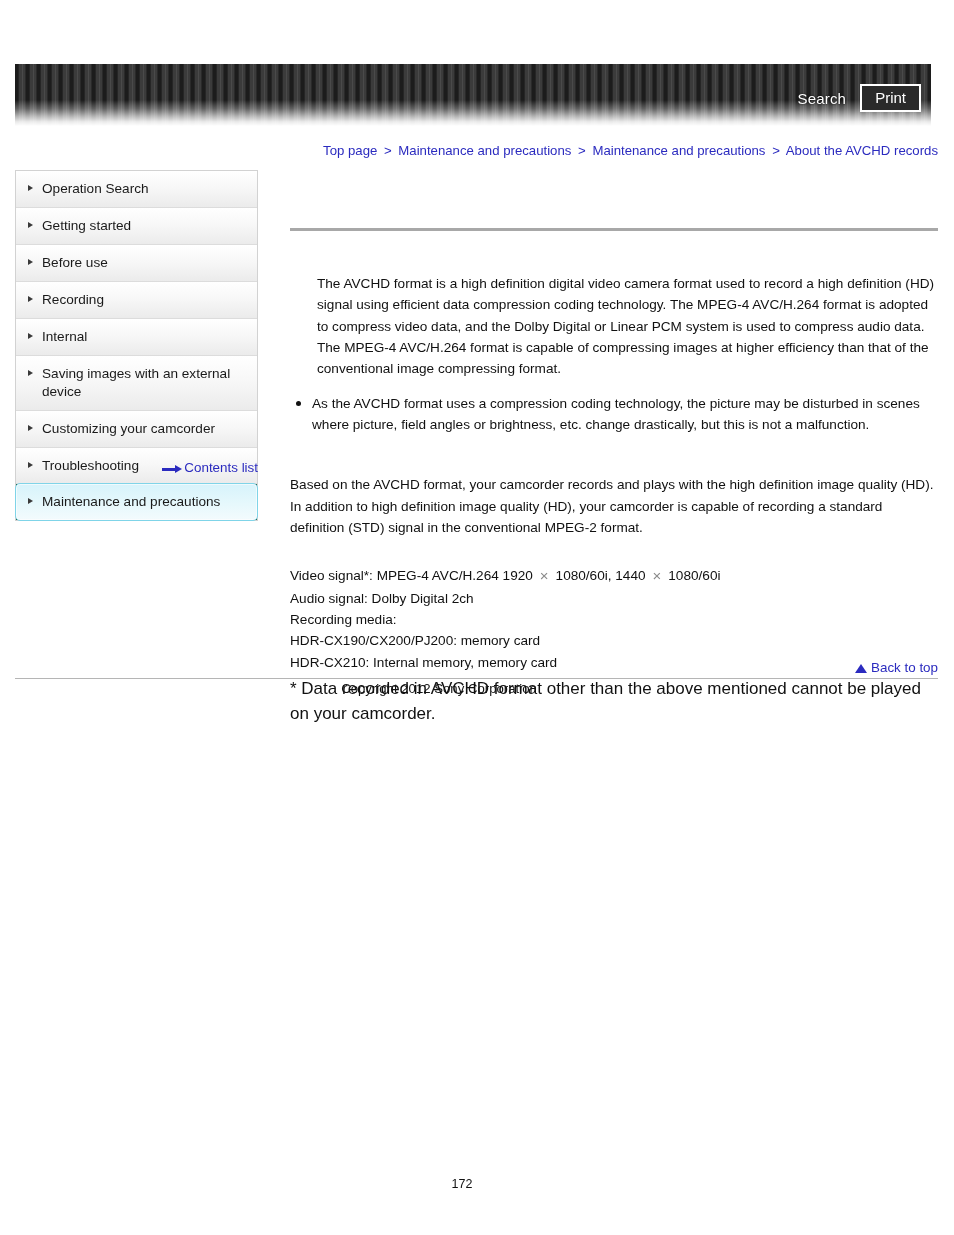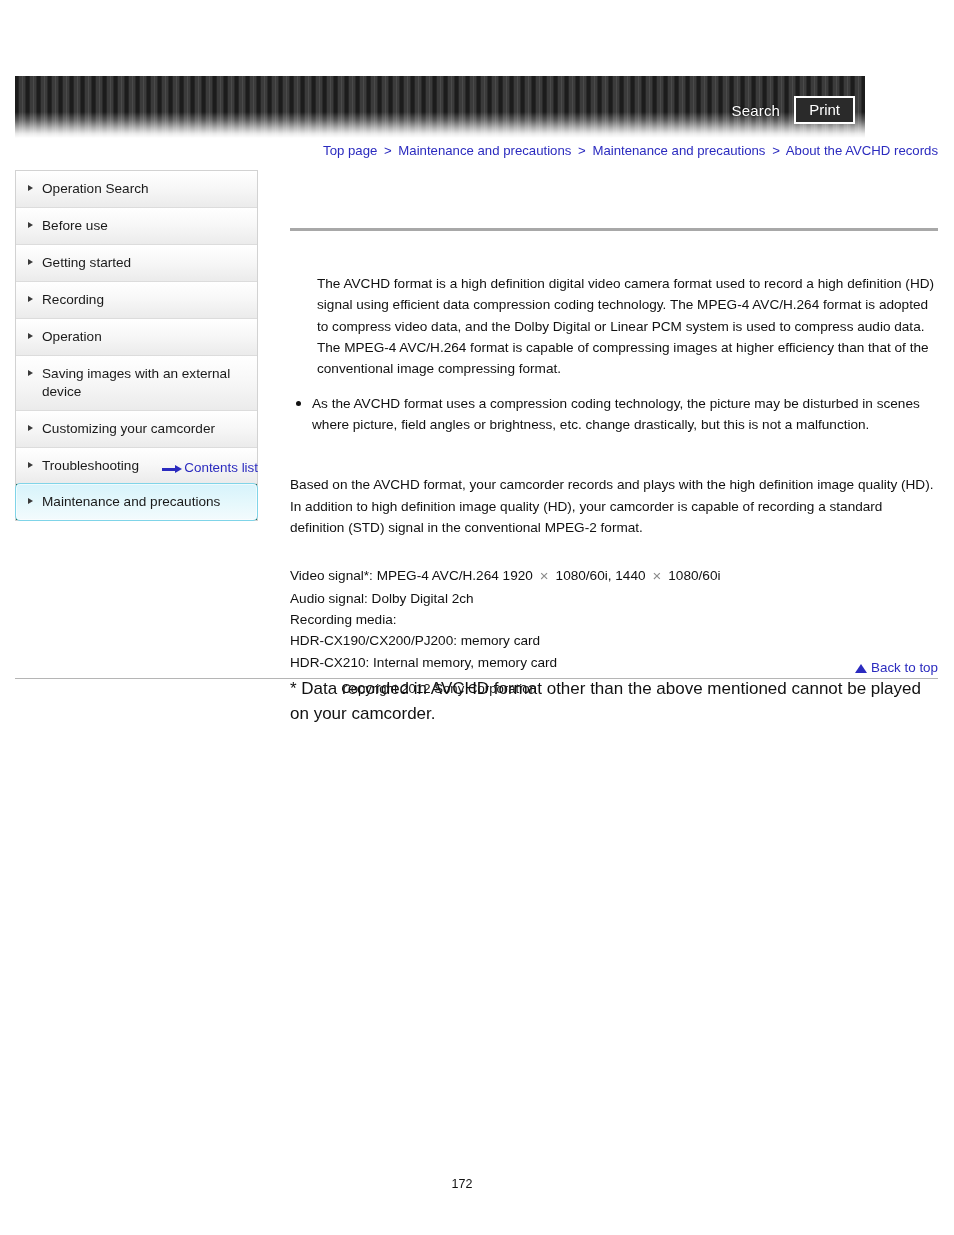--- a/index.html
+++ b/index.html
@@ -11,22 +11,22 @@
     width: 954px; height: 1235px;
     position: relative;
     font-family: "Liberation Sans", sans-serif;
     color: #000;
     overflow: hidden;
   }
 
   
   #header-banner {
     position: absolute;
-    left: 15px; top: 76px;
-    width: 850px; height: 62px;
+    left: 15px; top: 64px;
+    width: 916px; height: 62px;
     background-image:
       linear-gradient(to bottom,
         rgba(255,255,255,0) 0%,
         rgba(255,255,255,0) 58%,
         rgba(255,255,255,0.30) 72%,
         rgba(255,255,255,0.66) 84%,
         rgba(255,255,255,0.90) 93%,
         rgba(255,255,255,1) 100%),
       repeating-linear-gradient(to right,
         #1c1c1c 0px, #1c1c1c 3px,
@@ -253,33 +253,33 @@
   <span class="crumb">About the AVCHD records</span>
 </div>
 
 <nav id="sidebar">
   <div class="nav-item">
     <span class="tri"></span>
     <span>Operation Search</span>
   </div>
   <div class="nav-item">
     <span class="tri"></span>
+    <span>Getting started</span>
+  </div>
+  <div class="nav-item">
+    <span class="tri"></span>
     <span>Before use</span>
   </div>
   <div class="nav-item">
     <span class="tri"></span>
-    <span>Getting started</span>
-  </div>
-  <div class="nav-item">
-    <span class="tri"></span>
     <span>Recording</span>
   </div>
   <div class="nav-item">
     <span class="tri"></span>
-    <span>Operation</span>
+    <span>Internal</span>
   </div>
   <div class="nav-item">
     <span class="tri"></span>
     <span>Saving images with an external device</span>
   </div>
   <div class="nav-item">
     <span class="tri"></span>
     <span>Customizing your camcorder</span>
   </div>
   <div class="nav-item">

